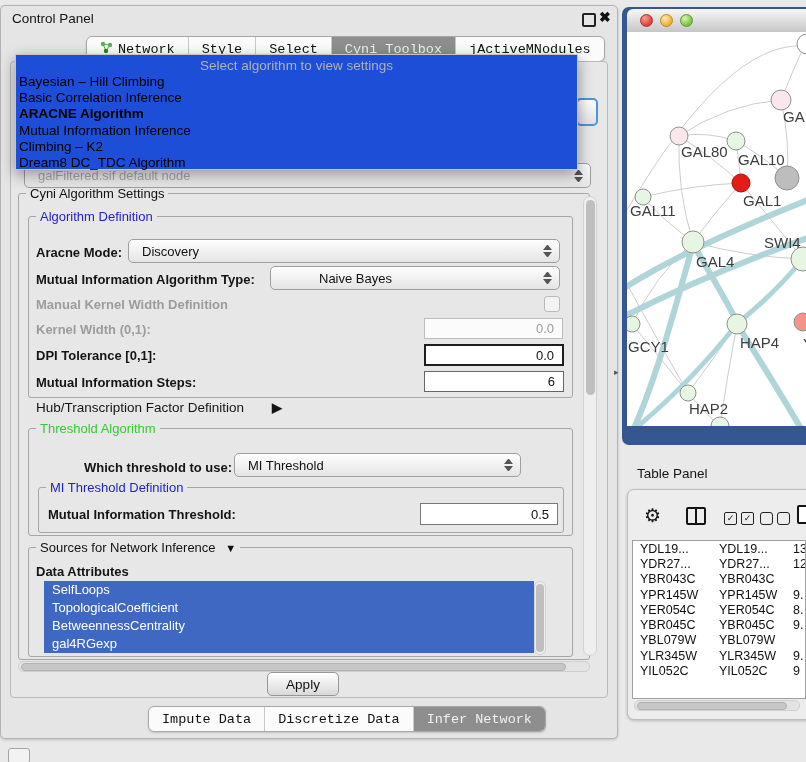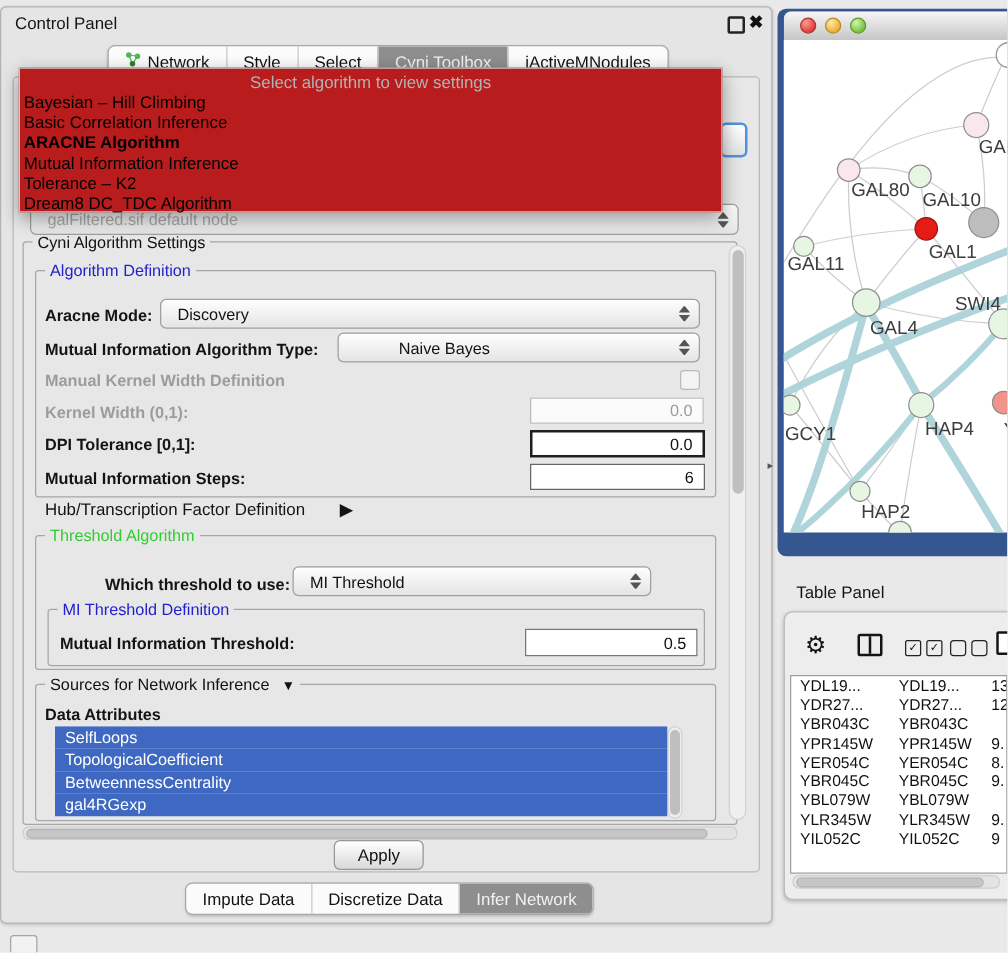--- a/index.html
+++ b/index.html
@@ -6,21 +6,21 @@
   #root{position:relative;width:806px;height:762px;overflow:hidden;background:#e9e9e9;
         font-family:"Liberation Sans",sans-serif;color:#111;}
   
   .cp-window{position:absolute;left:0;top:5px;width:618px;height:734px;background:#e5e5e5;
              border:1px solid #b3b3b3;border-radius:5px;box-shadow:0 1px 3px rgba(0,0,0,.18);box-sizing:border-box;}
   .cp-title{position:absolute;left:12px;top:11px;font-size:13.5px;color:#141414;}
   .float-btn{position:absolute;left:582px;top:13px;width:10px;height:10px;border:2px solid #222;border-radius:2px;}
   .close-btn{position:absolute;left:599px;top:9px;font-size:14px;font-weight:bold;color:#111;}
   
   .tabstrip{position:absolute;display:flex;background:#fbfbfb;border:1px solid #a8a8a8;border-radius:6px;
-            overflow:hidden;height:24px;box-shadow:0 1px 2px rgba(0,0,0,.15);}
+            overflow:hidden;height:24px;box-shadow:0 1px 2px rgba(0,0,0,.15);font-family:Liberation Mono, monospace;}
   .tab{display:flex;align-items:center;gap:5px;padding:0 13px;font-size:13.5px;color:#111;
        border-left:1px solid #c9c9c9;white-space:nowrap;}
   .tab:first-child{border-left:none;}
   .tab.selected{background:#8e8e8e;color:#f1f1f1;}
   
   .content-panel{position:absolute;left:10px;top:61px;width:598px;height:637px;background:#e7e7e7;
                  border:1px solid #b9b9b9;border-radius:4px;box-sizing:border-box;}
   
   .combo{position:absolute;display:flex;align-items:center;background:linear-gradient(#fefefe,#e4e4e4);
          border:1px solid #9f9f9f;border-radius:5px;font-size:13px;padding-left:13px;box-sizing:border-box;}
@@ -33,21 +33,21 @@
          justify-content:flex-end;padding:0 8px;box-sizing:border-box;border:1px solid #666;}
   .field.strong{border:2px solid #1e1e1e;}
   .field.disabled{background:#fbfbfb;color:#9c9c9c;border:1px solid #bdbdbd;}
   .lbl{position:absolute;font-size:13px;font-weight:bold;color:#141414;white-space:nowrap;}
   .lbl.disabled{color:#9c9c9c;}
   .lbl.plain{font-weight:normal;font-size:13.5px;}
   .group{position:absolute;border:1px solid #a6a6a6;border-radius:3px;}
   .group-legend{position:absolute;font-size:13px;background:#e7e7e7;padding:0 4px;white-space:nowrap;z-index:3;}
   .checkbox{position:absolute;width:14px;height:14px;border:1px solid #b9b9b9;border-radius:3px;background:#f3f3f3;}
   
-  .dropdown{position:absolute;left:15px;top:54px;width:563px;height:116px;background:#b91c1c;
+  .dropdown{position:absolute;left:15px;top:54px;width:563px;height:116px;background:#1d4ed8;
             border:1px solid #c5c5c5;box-shadow:0 5px 14px rgba(0,0,0,.4);z-index:30;padding-top:2px;box-sizing:border-box;}
   .dd-placeholder{text-align:center;color:#b2b2b2;font-size:13.5px;height:17px;line-height:17px;}
   .dd-item{font-size:13.5px;line-height:16.2px;padding-left:3px;white-space:nowrap;color:#000;}
   .dd-item.selected{font-weight:bold;}
   .focus-frag{position:absolute;left:576px;top:98px;width:22px;height:28px;border:2px solid #4f93dd;
               border-radius:5px;background:linear-gradient(#fff,#e2e2e2);z-index:5;box-sizing:border-box;}
   .gal-combo{left:24px;top:163px;width:567px;height:25px;color:#a9a9a9;z-index:6;}
   
   .vscroll{position:absolute;background:#efefef;border:1px solid #d2d2d2;border-radius:7px;box-sizing:border-box;}
   .vthumb{position:absolute;background:#bfbfbf;border-radius:5px;}
@@ -236,21 +236,21 @@
       </div>
     </div>
 
   <div class="dropdown">
     <div class="dd-placeholder">Select algorithm to view settings</div>
     <div id="dd-items">
         <div class="dd-item">Bayesian – Hill Climbing</div>
         <div class="dd-item">Basic Correlation Inference</div>
         <div class="dd-item selected">ARACNE Algorithm</div>
         <div class="dd-item">Mutual Information Inference</div>
-        <div class="dd-item">Tolerance – K2</div>
+        <div class="dd-item">Climbing – K2</div>
         <div class="dd-item">Dream8 DC_TDC Algorithm</div>
       </div>
   </div>
 
   <span class="splitter">▸</span>
 
   <div class="net-window">
     <div class="net-titlebar">
       <span class="light red"></span>
       <span class="light yellow"></span>

